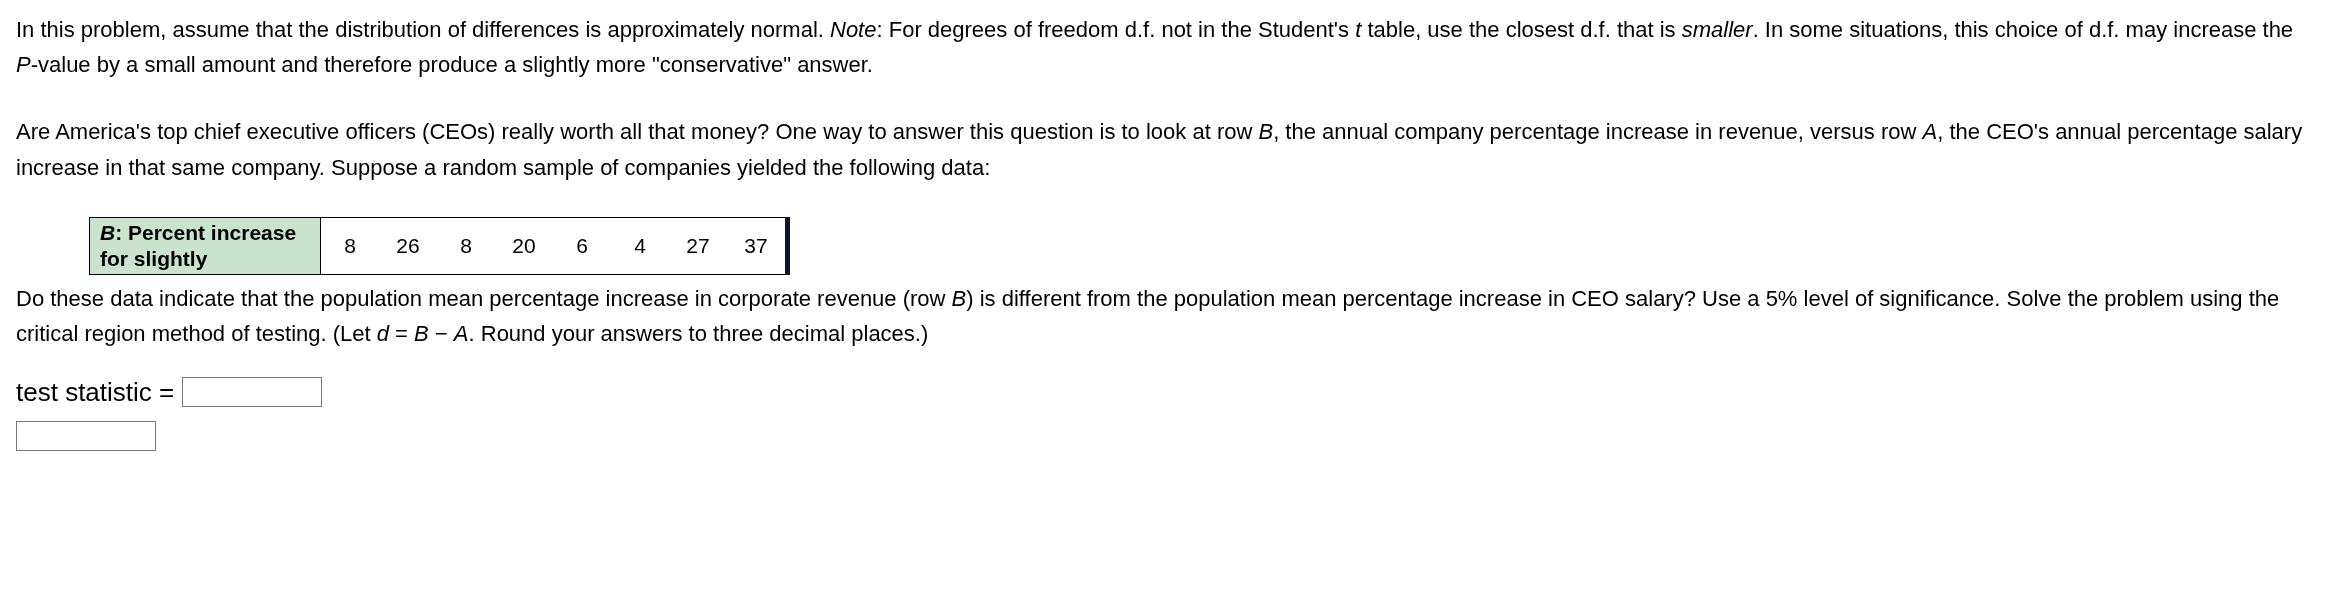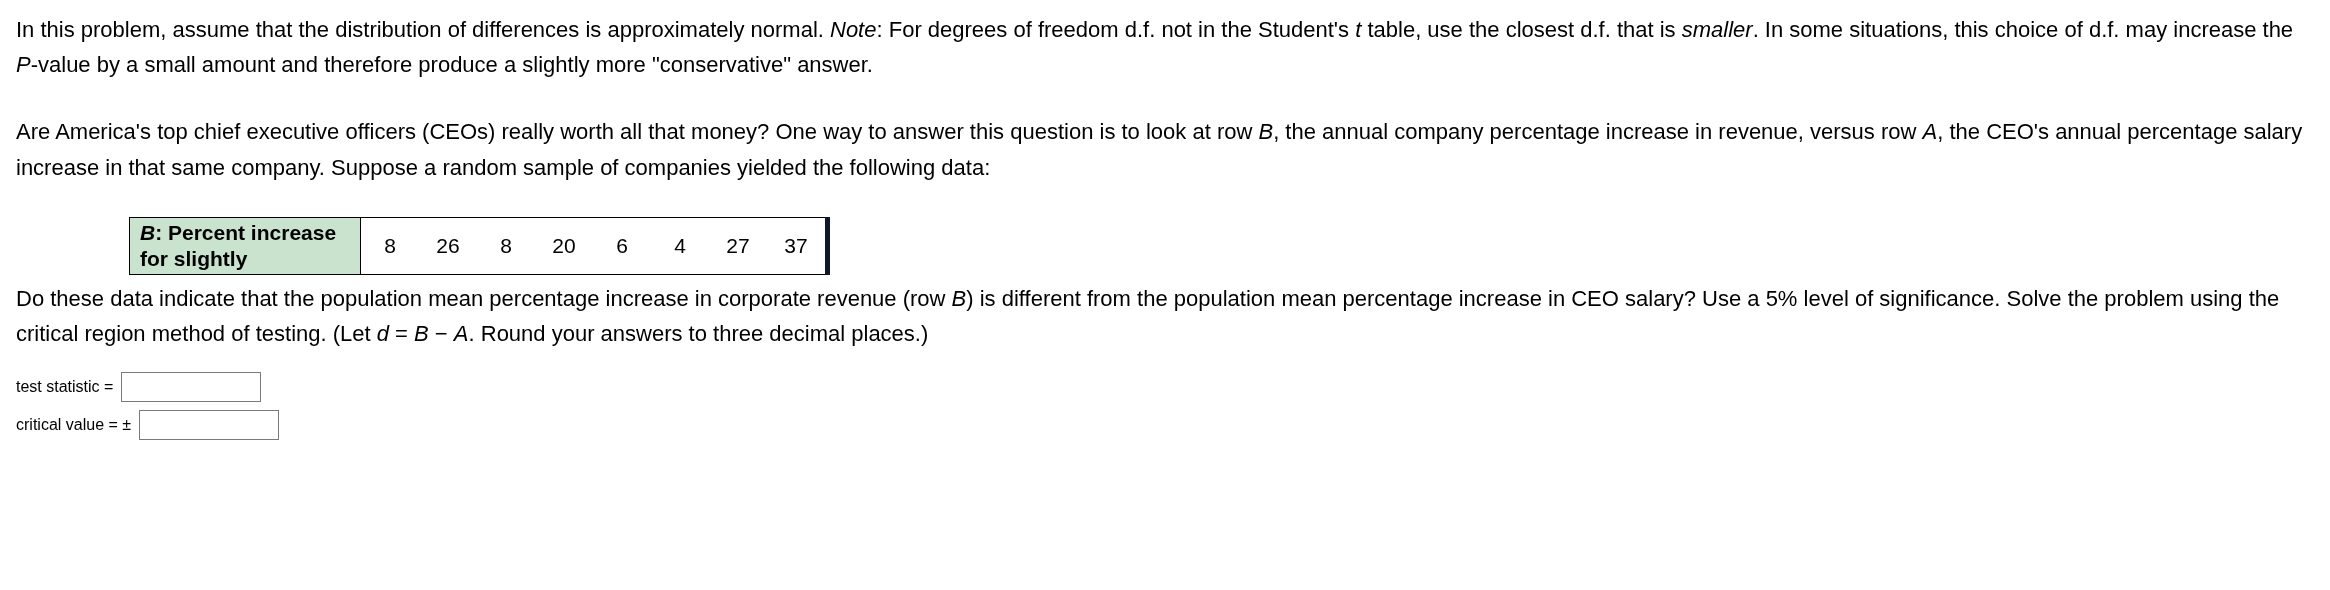--- a/index.html
+++ b/index.html
@@ -13,21 +13,21 @@
       width: 2330px;
       box-sizing: border-box;
     }
     .italic {
       font-style: italic;
     }
     .paragraph {
       margin-bottom: 32px;
     }
     .table-wrap {
-      margin-left: 113px;
+      margin-left: 73px;
       margin-top: 8px;
       margin-bottom: 6px;
     }
     table {
       border-collapse: collapse;
     }
     td, th {
       border: 1px solid #000;
       padding: 0;
       text-align: center;
@@ -54,21 +54,21 @@
     .data-row td.data-cell:last-child {
       border-right: 5px solid #0f172a;
     }
     .input-line {
       margin-top: 8px;
       display: flex;
       align-items: center;
       gap: 8px;
     }
     .input-label {
-      font-size: 16px;
+      font-size: 26px;
     }
     input[type=text] {
       border: 1px solid #7a7a7a;
       height: 28px;
       width: 130px;
       font-size: 18px;
       padding: 0 4px;
       background: #fff;
     }
   </style>
@@ -107,15 +107,14 @@
 <div style="margin-bottom:20px;">
   <span>Do these data indicate that the population mean percentage increase in corporate revenue (row </span><span class="italic">B</span><span>) is different from the population mean percentage increase in CEO salary? Use a 5% level of significance. Solve the problem using the critical region method of testing. (Let </span><span class="italic">d</span><span> = </span><span class="italic">B</span><span> − </span><span class="italic">A</span><span>. Round your answers to three decimal places.)</span>
 </div>
 
 <div class="input-line">
   <span class="input-label">test statistic =</span>
   <input type="text" value="" style="">
 </div>
 
 <div class="input-line">
-  <span class="input-label">critical value = ±</span>
   <input type="text" value="" style="">
 </div>
 
 </body></html>

